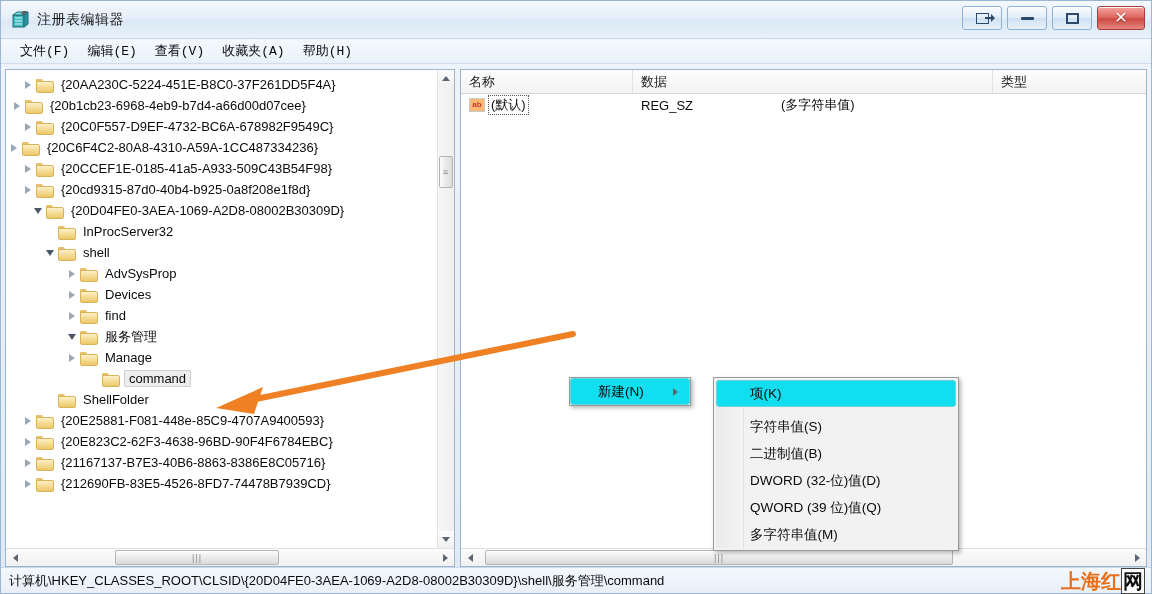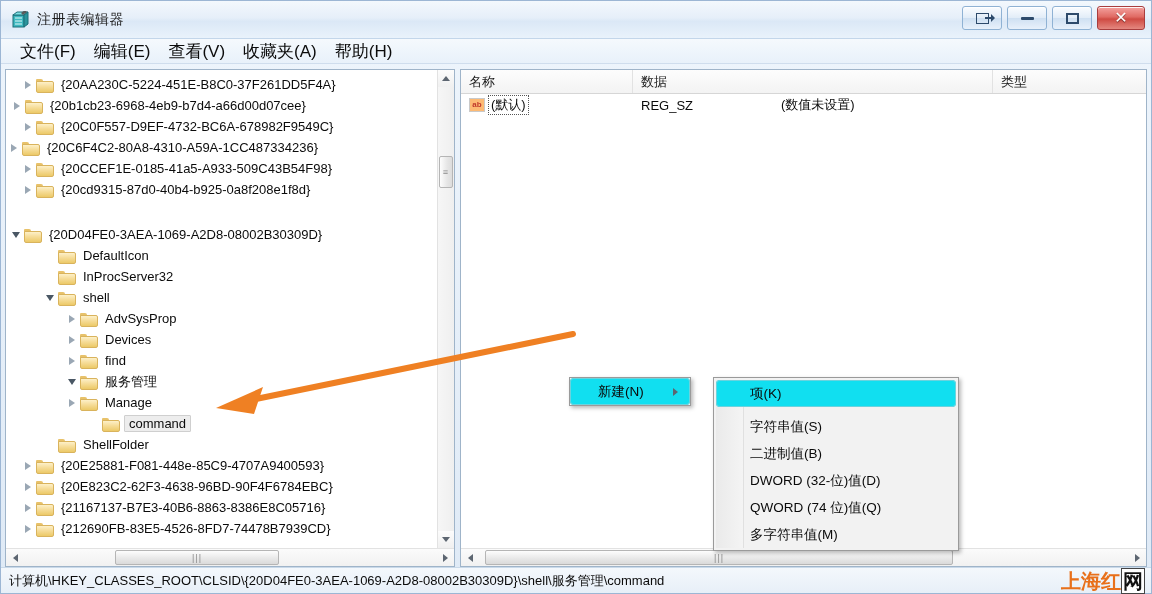--- a/index.html
+++ b/index.html
@@ -70,21 +70,21 @@
   }
 
   
   .menubar {
     height: 25px; flex: 0 0 25px;
     background: linear-gradient(180deg,#f5f9fd 0%,#e8f1fa 100%);
     border-bottom: 1px solid #cfdded;
     display: flex; align-items: center; padding-left: 10px;
   }
   .menu-item {
-    font-size: 17px; color: #0b0b0b; padding: 2px 9px; cursor: default;
+    font-size: 13px; color: #0b0b0b; padding: 2px 9px; cursor: default; font-family: Liberation Mono, monospace;
   }
 
   
   .panes {
     flex: 1 1 auto; display: flex; position: relative;
     padding: 5px 4px 0 4px; gap: 5px; min-height: 0;
   }
   .pane {
     background: #fff; border: 1px solid #9fb4c9;
     position: relative; display: flex; flex-direction: column; min-height: 0;
@@ -316,31 +316,26 @@
               <span class="folder"></span>
               <span class="tlabel">{20CCEF1E-0185-41a5-A933-509C43B54F98}</span>
             </div>
             <div class="trow" style="padding-left: 14px;">
               <span class="expander">
                 <span class="exp-collapsed"></span>
               </span>
               <span class="folder"></span>
               <span class="tlabel">{20cd9315-87d0-40b4-b925-0a8f208e1f8d}</span>
             </div>
-            <div class="trow" style="padding-left: 2px; margin-top: 24px;">
+            <div class="trow" style="padding-left: 24px;">
               <span class="expander">
                 <span class="exp-expanded"></span>
               </span>
               <span class="folder"></span>
               <span class="tlabel">{20D04FE0-3AEA-1069-A2D8-08002B30309D}</span>
-            </div>
-            <div class="trow" style="padding-left: 36px;">
-              <span class="expander"></span>
-              <span class="folder"></span>
-              <span class="tlabel">DefaultIcon</span>
             </div>
             <div class="trow" style="padding-left: 36px;">
               <span class="expander"></span>
               <span class="folder"></span>
               <span class="tlabel">InProcServer32</span>
             </div>
             <div class="trow" style="padding-left: 36px;">
               <span class="expander">
                 <span class="exp-expanded"></span>
               </span>
@@ -456,21 +451,21 @@
           <div class="lh-cell" style="width: 360px;">数据</div>
           <div class="lh-cell" style="width: 140px;">类型</div>
         </div>
       <div class="list-body" id="list-body">
           <div class="lrow">
             <div class="lcell" style="width: 172px;">
               <span class="ab-icon">ab</span>
               <span class="focus-dotted">(默认)</span>
             </div>
             <div class="lcell" style="width: 140px;">REG_SZ</div>
-            <div class="lcell" style="width: 360px;">(数值未设置)</div>
+            <div class="lcell" style="width: 360px;">(多字符串值)</div>
           </div>
         </div>
 
       <div class="hsb">
         <div class="hsb-arrow">
           <span class="tri tri-left"></span>
         </div>
         <div class="hsb-track">
           <div class="hsb-thumb" style="left:1%;width:72%;">
             <span class="grip-v">|||</span>
@@ -499,21 +494,21 @@
           <div class="ctx-item">
             <span>字符串值(S)</span>
           </div>
           <div class="ctx-item">
             <span>二进制值(B)</span>
           </div>
           <div class="ctx-item">
             <span>DWORD (32-位)值(D)</span>
           </div>
           <div class="ctx-item">
-            <span>QWORD (74 位)值(Q)</span>
+            <span>QWORD (39 位)值(Q)</span>
           </div>
           <div class="ctx-item">
             <span>多字符串值(M)</span>
           </div>
         </div>
     </div>
 
   </div>
 
   <div class="statusbar">

